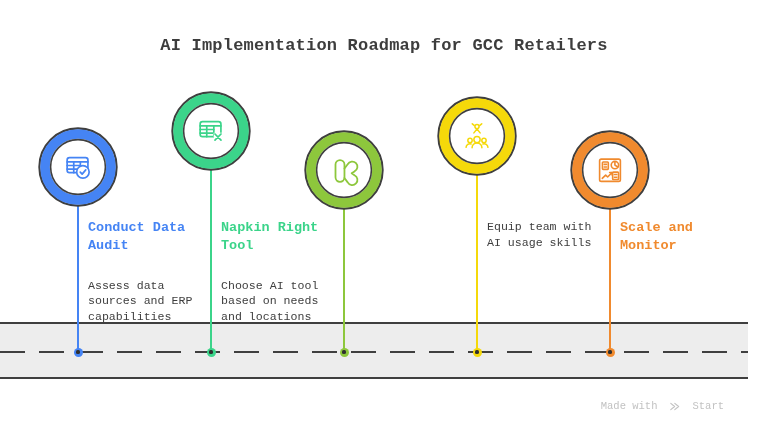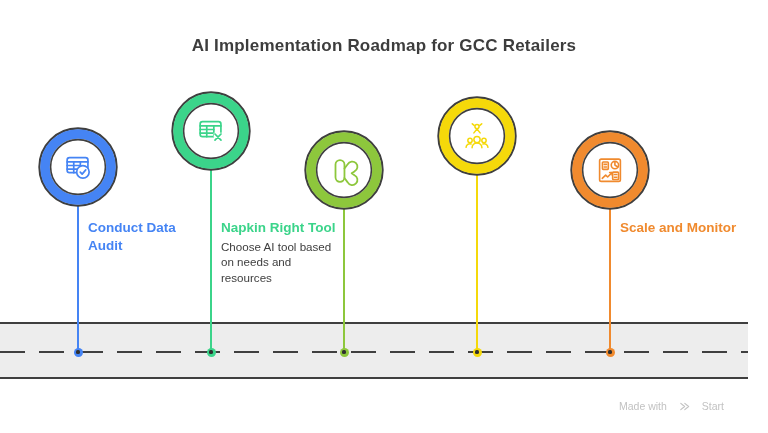--- a/index.html
+++ b/index.html
@@ -1,18 +1,18 @@
 <!DOCTYPE html>
 <html><head>
 <meta charset="utf-8">
 <style>
   html,body { margin:0; padding:0; background:#fff; }
   .canvas {
     position:relative; width:748px; height:433px; background:#ffffff;
-    font-family:Liberation Sans, sans-serif; overflow:hidden;
+    font-family:Liberation Mono, monospace; overflow:hidden;
   }
   .title {
     position:absolute; left:0; top:36px; width:768px; text-align:center;
     font-size:17px; font-weight:700; color:#3d3d3d; letter-spacing:.2px;
   }
 
   
   .road-top    { position:absolute; left:0; top:322px;   width:768px; height:2.4px;  background:#3f3f3f; }
   .road-surface{ position:absolute; left:0; top:324.4px; width:768px; height:52.6px; background:#ededed; }
   .road-dash   { position:absolute; left:0; top:350.6px; width:768px; height:2.8px;
@@ -33,21 +33,21 @@
   .stepicon { position:absolute; left:calc(var(--cx) - 17px); top:calc(var(--cy) - 17px); width:34px; height:34px; }
   .stepicon g { stroke:var(--c); }
   .ring .band { stroke:var(--c); }
 
   .dot { position:absolute; left:calc(var(--cx) - 4.5px); top:347.6px; width:9px; height:9px;
          border-radius:50%; background:var(--c); }
   .dot::after { content:""; position:absolute; left:2.9px; top:2.9px; width:3.2px; height:3.2px;
                 border-radius:50%; background:#303030; }
 
   .txt { position:absolute; left:calc(var(--cx) + 10px); top:219px; width:122px; }
-  .heading { font-size:13.5px; font-weight:700; color:var(--c); line-height:1.33; margin-bottom:2px; }
+  .heading { font-size:13.5px; font-weight:700; color:var(--c); line-height:1.33; margin-bottom:23px; }
   .desc { font-size:11.6px; color:#3e3e3e; line-height:1.34; }
 
   
   .watermark { position:absolute; right:24px; top:400px; display:flex; align-items:center; gap:12px;
                font-size:10.5px; color:#c2c2c2; }
   .napkin-logo { display:inline-block; }
 </style>
 </head>
 <body>
 
@@ -75,20 +75,21 @@
           <path d="M13.5 12.6 V24"></path>
           <path d="M20.5 12.6 V18.5"></path>
         <path d="M6.5 16.4 H20.5"></path>
           <path d="M6.5 20.2 H20.5"></path>
         <circle cx="23.2" cy="23.2" r="6.6" fill="#fff"></circle>
         <path d="M20.4 23.4 l2 2.1 3.8 -4.4"></path>
       </g>
     </svg>
     <div class="txt">
       <div class="heading">Conduct Data Audit</div>
+      <div class="desc">Assess data sources and ERP capabilities</div>
     </div>
   </div>
 
   <div class="step s1" style="--c: #3BD48A;">
     <div class="stem"></div>
     <div class="dot"></div>
     <svg class="ring" viewBox="0 0 84 84">
       <circle cx="42" cy="42" r="38.6" fill="#fff" stroke="#3f3f3f" stroke-width="2.2"></circle>
       <circle class="band" cx="42" cy="42" r="33" fill="none" stroke-width="9.6"></circle>
       <circle cx="42" cy="42" r="27.4" fill="none" stroke="#3f3f3f" stroke-width="1.6"></circle>
@@ -100,21 +101,21 @@
           <path d="M13.5 12.6 V24"></path>
           <path d="M21 12.6 V24"></path>
         <path d="M6.5 16.4 H21"></path>
           <path d="M6.5 20.2 H21"></path>
         <rect x="20.8" y="19.8" width="9.2" height="9.2" fill="#fff" stroke="none"></rect>
         <path d="M22.2 21.2 l6.4 6.4 M28.6 21.2 l-6.4 6.4"></path>
       </g>
     </svg>
     <div class="txt">
       <div class="heading">Napkin Right Tool</div>
-      <div class="desc">Choose AI tool based on needs and resources</div>
+      <div class="desc">Choose AI tool based on needs and locations</div>
     </div>
   </div>
 
   <div class="step s2" style="--c: #8DC73C;">
     <div class="stem"></div>
     <div class="dot"></div>
     <svg class="ring" viewBox="0 0 84 84">
       <circle cx="42" cy="42" r="38.6" fill="#fff" stroke="#3f3f3f" stroke-width="2.2"></circle>
       <circle class="band" cx="42" cy="42" r="33" fill="none" stroke-width="9.6"></circle>
       <circle cx="42" cy="42" r="27.4" fill="none" stroke="#3f3f3f" stroke-width="1.6"></circle>
@@ -144,20 +145,21 @@
         <path d="M15 6.8 L13 5.1 M21 6.8 L23 5.1"></path>
         <circle cx="18" cy="21.8" r="3.3"></circle>
         <path d="M12.8 30.5 a5.2 5.2 0 0 1 10.4 0"></path>
         <circle cx="10.6" cy="22.8" r="2.3"></circle>
         <path d="M6.4 30 a4.2 4.2 0 0 1 5.3 -3.6"></path>
         <circle cx="25.4" cy="22.8" r="2.3"></circle>
         <path d="M29.6 30 a4.2 4.2 0 0 0 -5.3 -3.6"></path>
       </g>
     </svg>
     <div class="txt">
+      <div class="desc">Equip team with AI usage skills</div>
     </div>
   </div>
 
   <div class="step s4" style="--c: #F08A2E;">
     <div class="stem"></div>
     <div class="dot"></div>
     <svg class="ring" viewBox="0 0 84 84">
       <circle cx="42" cy="42" r="38.6" fill="#fff" stroke="#3f3f3f" stroke-width="2.2"></circle>
       <circle class="band" cx="42" cy="42" r="33" fill="none" stroke-width="9.6"></circle>
       <circle cx="42" cy="42" r="27.4" fill="none" stroke="#3f3f3f" stroke-width="1.6"></circle>

